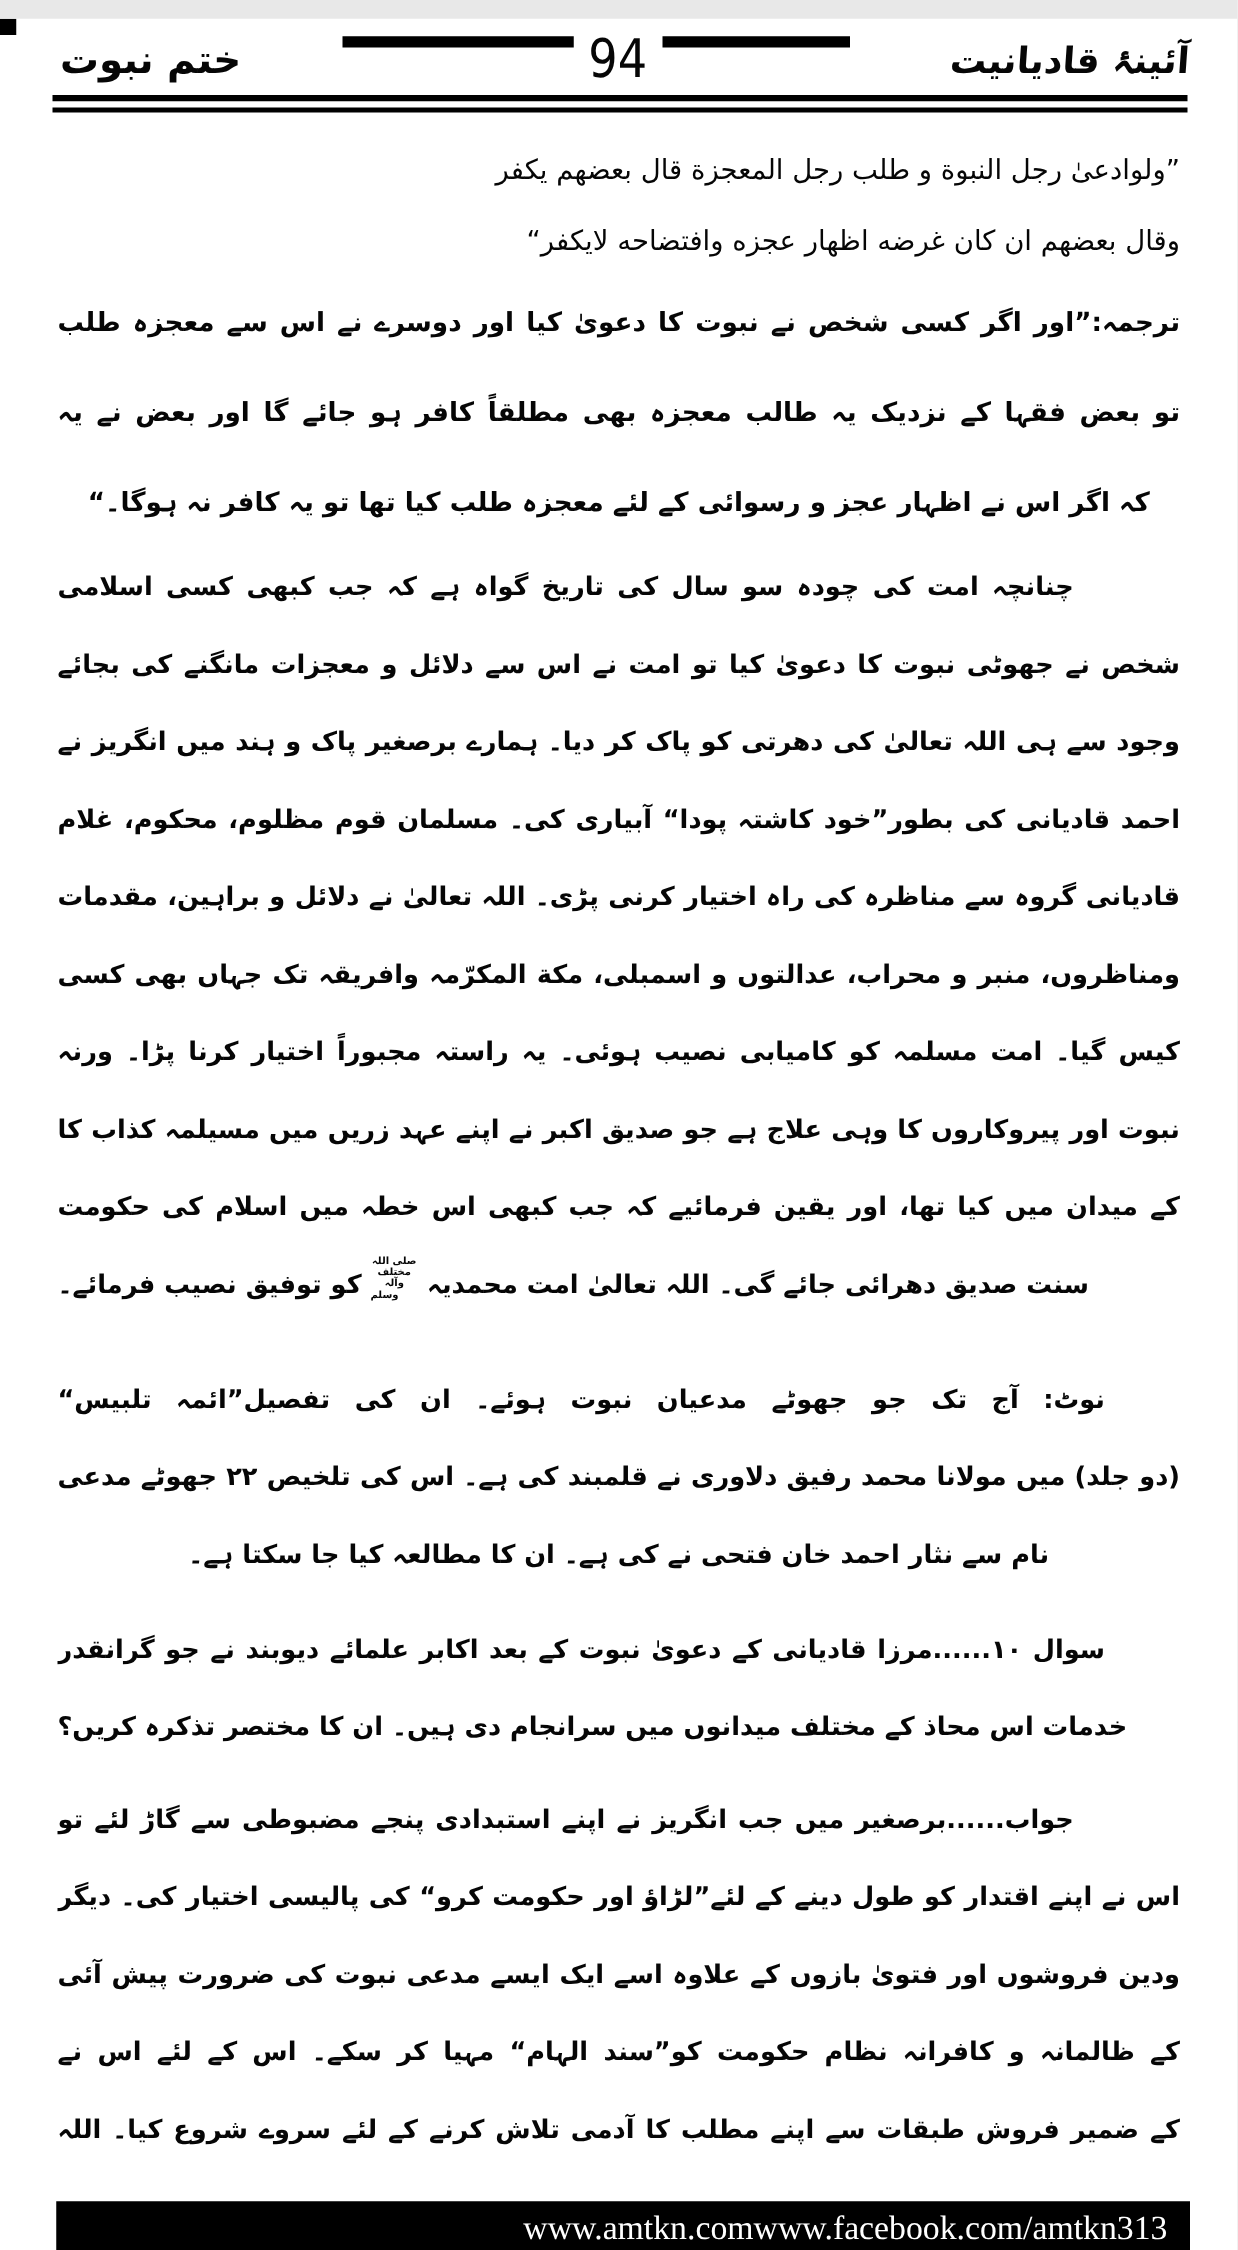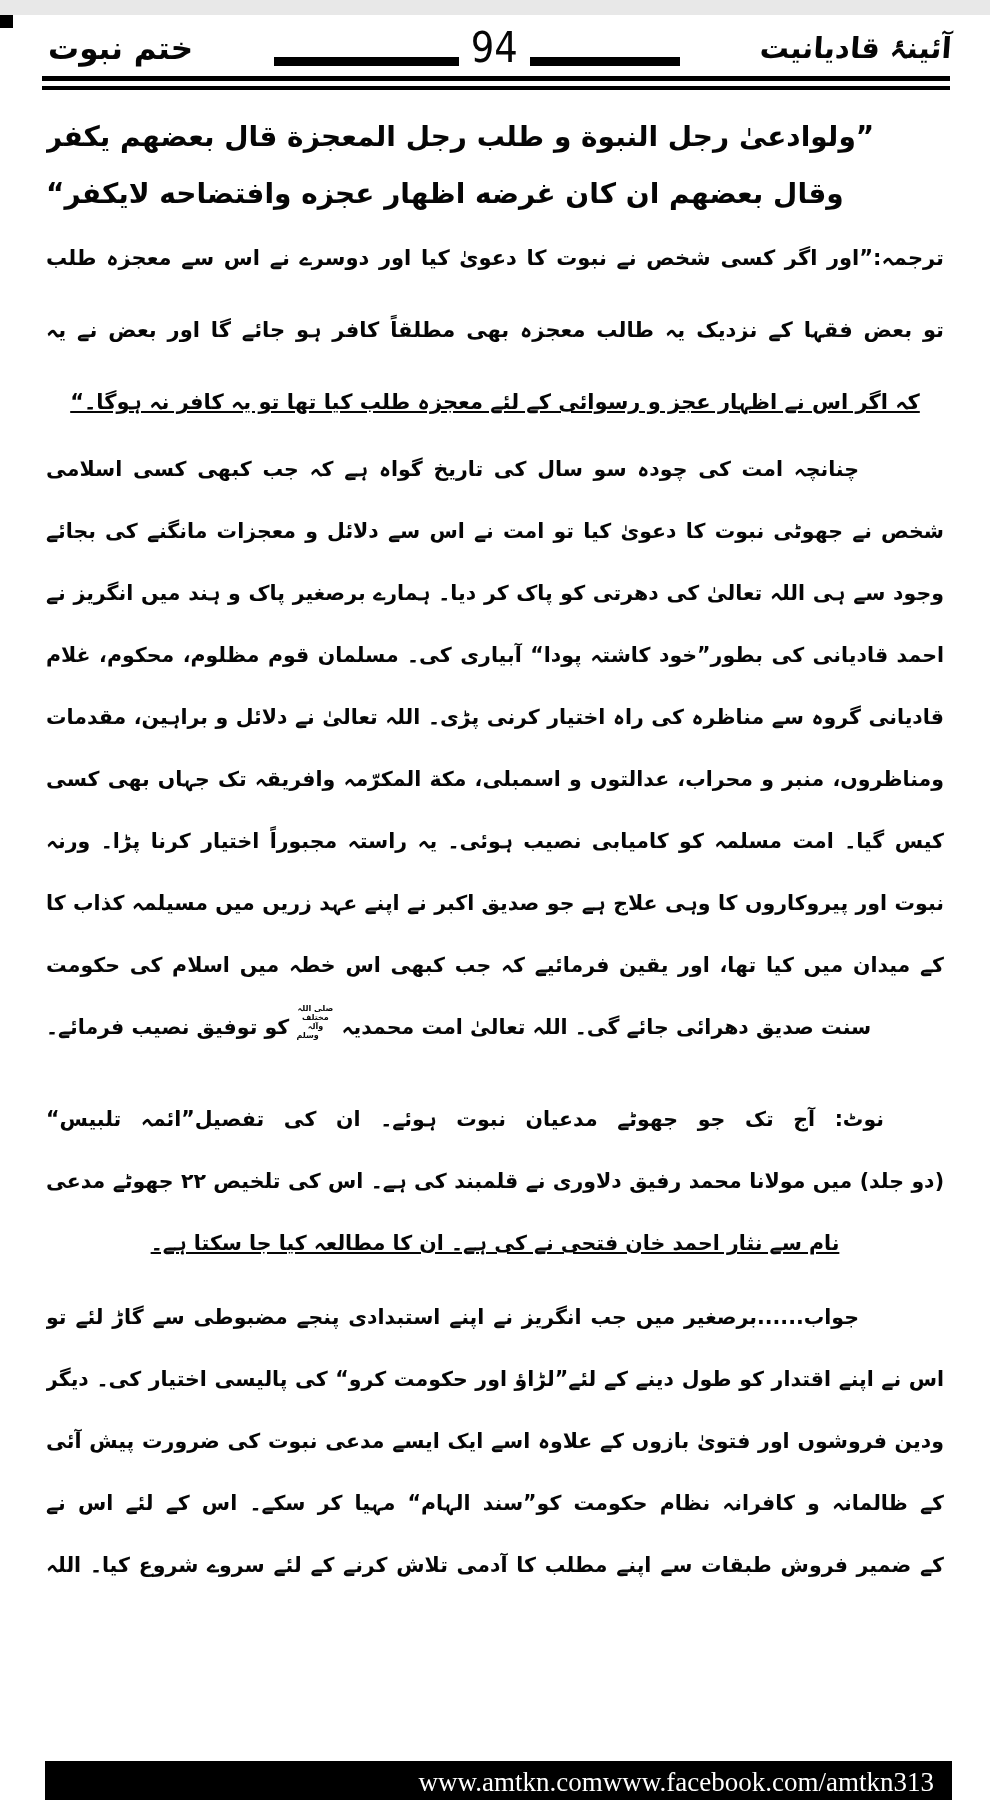--- a/index.html
+++ b/index.html
@@ -6,37 +6,37 @@
   .page{
     position:relative;width:990px;height:1800px;margin:15px auto;
     background:#ffffff;color:#060606;overflow:hidden;
     font-family:"DejaVu Sans",sans-serif;
   }
   .corner-mark{position:absolute;top:0;left:0;width:13px;height:13px;background:#000;}
   
   .header{display:flex;align-items:center;justify-content:space-between;
           padding:14px 38px 4px 48px;direction:ltr;}
   .h-left{font-size:31px;font-weight:bold;letter-spacing:1px;}
-  .h-center{display:flex;align-items:flex-end;gap:12px;}
+  .h-center{display:flex;align-items:flex-start;gap:12px;}
   .h-center .bar{height:9px;background:#000;}
   .bar-l{width:185px;} .bar-r{width:150px;}
   .page-num{font-size:37px;font-weight:500;line-height:1;transform:scaleY(1.15);}
   .h-right{font-size:29px;font-weight:bold;transform:skewX(-4deg);}
   .double-rule{margin:6px 40px 0 42px;height:5px;
                border-top:5px solid #000;border-bottom:4px solid #000;}
   
   .content{padding:8px 46px 0 46px;direction:rtl;}
-  .q{font-size:28px;font-weight:bold;text-align:left;line-height:57px;height:57px;overflow:hidden;}
+  .q{font-size:22px;font-weight:normal;text-align:right;line-height:57px;height:57px;overflow:hidden;}
   .quote-block{margin-top:10px;}
   .l{font-size:20.5px;font-weight:bold;text-align:justify;text-align-last:justify;
      line-height:62px;height:62px;overflow:hidden;}
   .p-translation .l{line-height:72px;height:72px;font-size:21px;}
   .first{padding-right:85px;}
   .first-sm{padding-right:60px;}
-  .center{text-align:right;text-align-last:center;text-decoration:underline;}
+  .center{text-align:right;text-align-last:center;}
   .left{text-align:left;text-align-last:left;}
   .p-note{margin-top:30px;}
   .p-question{margin-top:14px;}
   .p-answer{margin-top:12px;}
   .saw{display:inline-block;width:38px;font-size:8px;line-height:9px;
        text-align:center;vertical-align:-4px;white-space:normal;font-weight:bold;}
   
   .footer{position:absolute;left:45px;right:38px;top:1746px;height:42px;background:#000;
           color:#fff;display:flex;align-items:center;justify-content:flex-end;
           font-family:"Liberation Serif",serif;font-size:27px;direction:ltr;
@@ -86,20 +86,24 @@
       <div class="l">کے میدان میں کیا تھا، اور یقین فرمائیے کہ جب کبھی اس خطہ میں اسلام کی حکومت قائم ہوگی۔</div>
       <div class="l left"><span>سنت صدیق دھرائی جائے گی۔ اللہ تعالیٰ امت محمدیہ</span> <span class="saw">صلی اللہ مختلف وآلہ وسلم</span> <span>کو توفیق نصیب فرمائے۔</span></div>
     </div>
 
     <div class="p-note">
       <div class="l first-sm">نوٹ: آج تک جو جھوٹے مدعیان نبوت ہوئے۔ ان کی تفصیل”ائمہ تلبیس“</div>
       <div class="l">(دو جلد) میں مولانا محمد رفیق دلاوری نے قلمبند کی ہے۔ اس کی تلخیص ۲۲ جھوٹے مدعی نبوت کے</div>
       <div class="l center">نام سے نثار احمد خان فتحی نے کی ہے۔ ان کا مطالعہ کیا جا سکتا ہے۔</div>
     </div>
 
+    <div class="p-question">
+      <div class="l first-sm">سوال ۱۰......مرزا قادیانی کے دعویٰ نبوت کے بعد اکابر علمائے دیوبند نے جو گرانقدر</div>
+      <div class="l left">خدمات اس محاذ کے مختلف میدانوں میں سرانجام دی ہیں۔ ان کا مختصر تذکرہ کریں؟</div>
+    </div>
 
     <div class="p-answer">
       <div class="l first">جواب......برصغیر میں جب انگریز نے اپنے استبدادی پنجے مضبوطی سے گاڑ لئے تو</div>
       <div class="l">اس نے اپنے اقتدار کو طول دینے کے لئے”لڑاؤ اور حکومت کرو“ کی پالیسی اختیار کی۔ دیگر ضمیر</div>
       <div class="l">ودین فروشوں اور فتویٰ بازوں کے علاوہ اسے ایک ایسے مدعی نبوت کی ضرورت پیش آئی جو اس</div>
       <div class="l">کے ظالمانہ و کافرانہ نظام حکومت کو”سند الہام“ مہیا کر سکے۔ اس کے لئے اس نے ہندوستان بھر</div>
       <div class="l">کے ضمیر فروش طبقات سے اپنے مطلب کا آدمی تلاش کرنے کے لئے سروے شروع کیا۔ اللہ رب</div>
     </div>
 
   </div>

